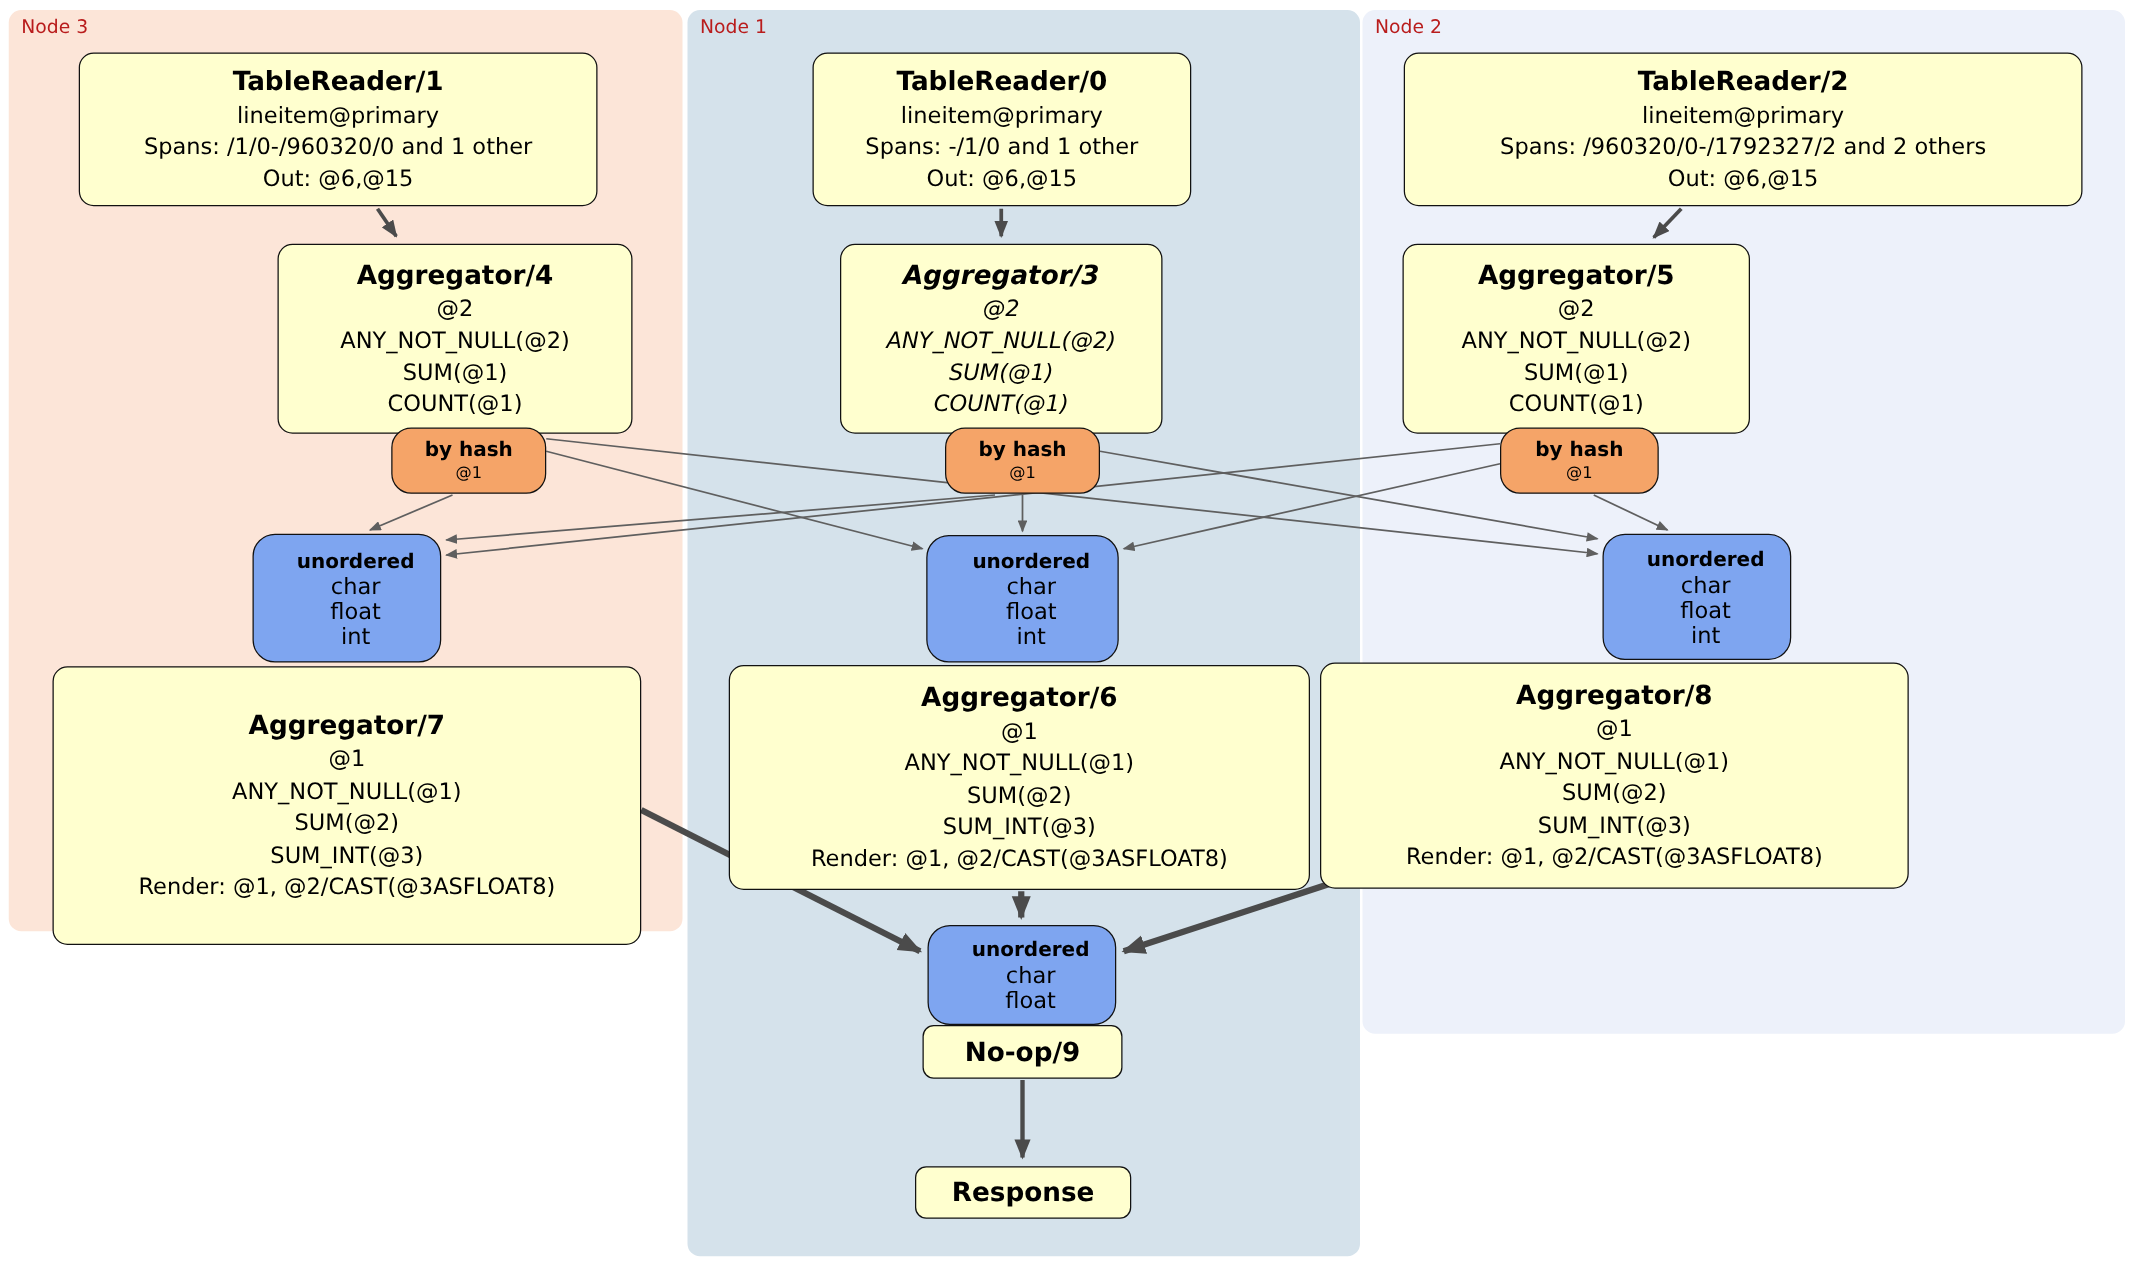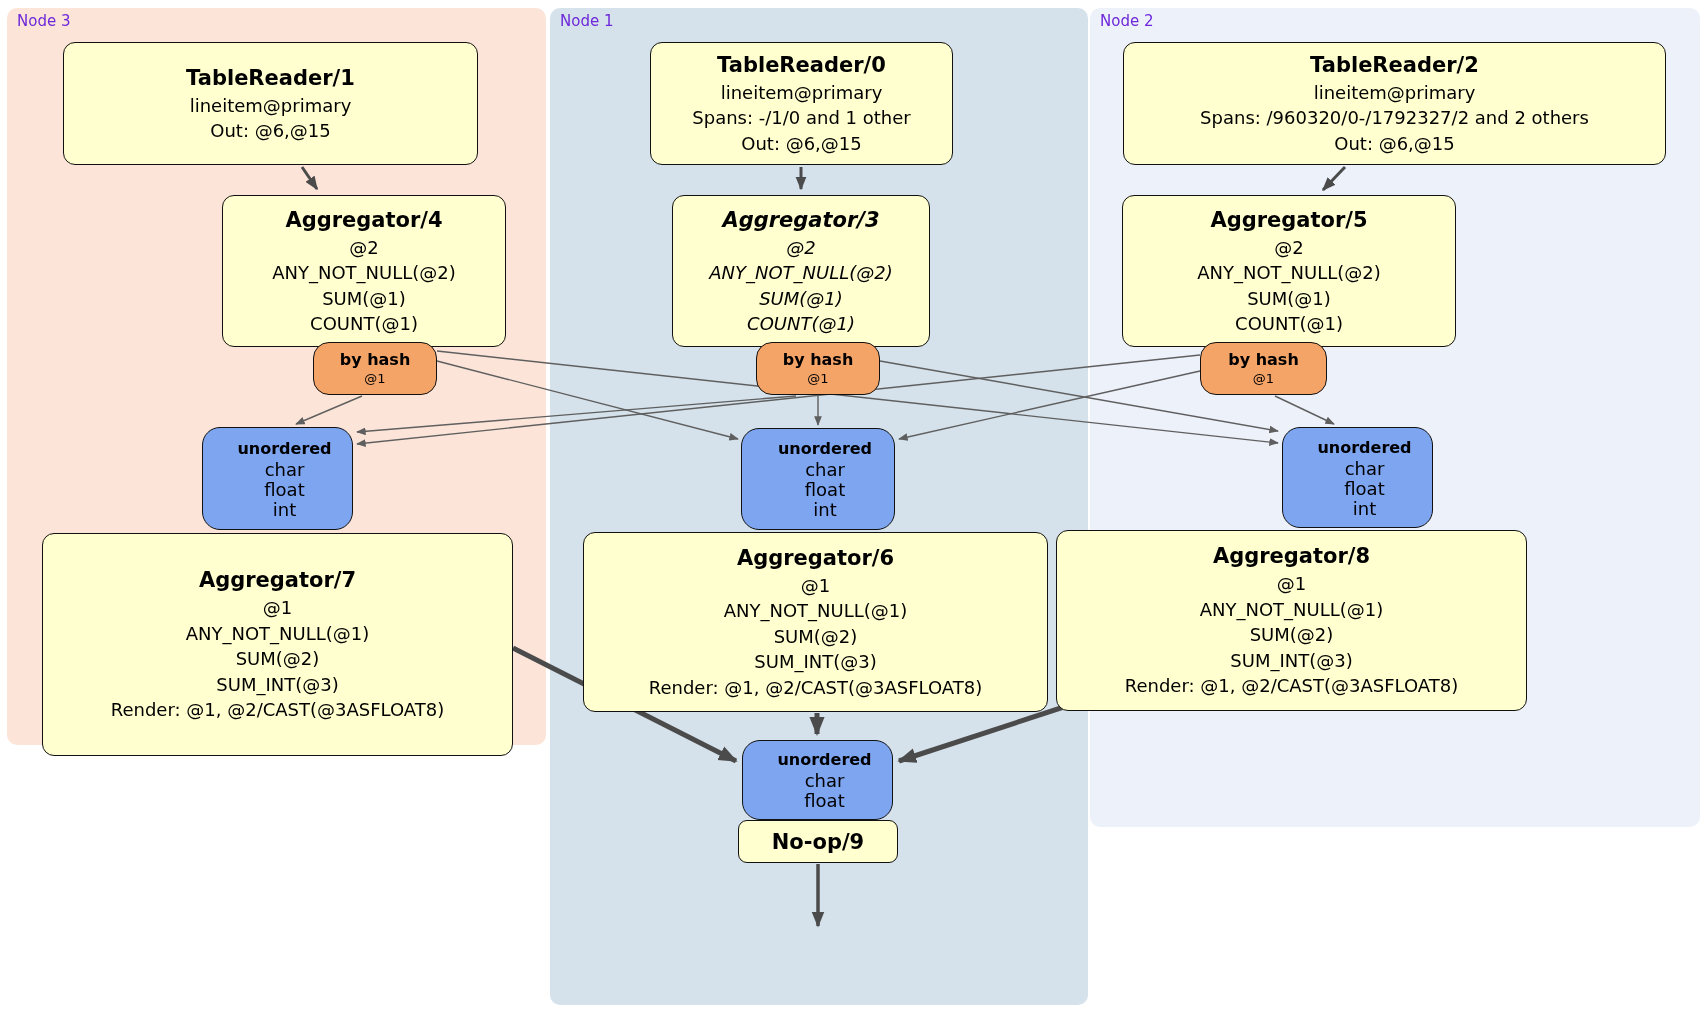--- a/index.html
+++ b/index.html
@@ -12,21 +12,21 @@
     --box-border:#111111;
     --edge-thin:#5f5f5f;
     --edge-thick:#4b4b4b;
     --text:#000000;
   }
   html,body{margin:0;padding:0;background:#ffffff;}
   body{font-family:"DejaVu Sans","Liberation Sans",sans-serif;color:var(--text);}
   .canvas{position:relative;width:1706px;height:1016px;background:#ffffff;overflow:hidden;}
 
   .panel{position:absolute;border-radius:10px;z-index:0;}
-  .panel-label{position:absolute;left:10px;top:4px;font-size:15px;color:#6d28d9;white-space:nowrap;}
+  .panel-label{position:absolute;left:10px;top:4px;font-size:15px;color:#b91c1c;white-space:nowrap;}
 
   .edges{position:absolute;left:0;top:0;z-index:1;}
   .e-thin{stroke:var(--edge-thin);stroke-width:1.4;fill:none;}
   .e-mid{stroke:var(--edge-thick);stroke-width:3;fill:none;}
   .e-noop{stroke:var(--edge-thick);stroke-width:3.5;fill:none;}
   .e-thick{stroke:var(--edge-thick);stroke-width:5;fill:none;}
   .mk-thin{fill:var(--edge-thin);}
   .mk-thick{fill:var(--edge-thick);}
 
   .box{position:absolute;box-sizing:border-box;border:1.5px solid var(--box-border);
@@ -90,20 +90,21 @@
     <line class="e-thick" x1="513" y1="648" x2="736" y2="761" marker-end="url(#ah-big)"></line>
     <line class="e-thick" x1="817" y1="713" x2="817" y2="734" marker-end="url(#ah-big)"></line>
     <line class="e-thick" x1="1122" y1="688" x2="899" y2="761" marker-end="url(#ah-big)"></line>
 
     <line class="e-noop" x1="818" y1="864" x2="818" y2="926" marker-end="url(#ah-mid)"></line>
   </svg>
 
   <div class="box proc" style="left:63px;top:42px;width:415px;height:123px;">
     <div class="title">TableReader/1</div>
     <div class="line">lineitem@primary</div>
+    <div class="line">Spans: /1/0-/960320/0 and 1 other</div>
     <div class="line">Out: @6,@15</div>
   </div>
   <div class="box proc" style="left:222px;top:195px;width:284px;height:152px;">
     <div class="title">Aggregator/4</div>
     <div class="line">@2</div>
     <div class="line">ANY_NOT_NULL(@2)</div>
     <div class="line">SUM(@1)</div>
     <div class="line">COUNT(@1)</div>
   </div>
   <div class="box router" style="left:313px;top:342px;width:124px;height:53px;">
@@ -157,28 +158,31 @@
     <div class="line">Render: @1, @2/CAST(@3ASFLOAT8)</div>
   </div>
   <div class="box sync" style="left:742px;top:740px;width:151px;height:80px;">
     <div class="title">unordered</div>
     <div class="line">char</div>
     <div class="line">float</div>
   </div>
   <div class="box smallbox" style="left:738px;top:820px;width:160px;height:43px;">
     <div class="title">No-op/9</div>
   </div>
+  <div class="box smallbox" style="left:732px;top:933px;width:173px;height:42px;">
+    <div class="title">Response</div>
+  </div>
 
   <div class="box proc" style="left:1123px;top:42px;width:543px;height:123px;">
     <div class="title">TableReader/2</div>
     <div class="line">lineitem@primary</div>
     <div class="line">Spans: /960320/0-/1792327/2 and 2 others</div>
     <div class="line">Out: @6,@15</div>
   </div>
-  <div class="box proc" style="left:1122px;top:195px;width:334px;height:152px;">
+  <div class="box proc" style="left:1122px;top:195px;width:278px;height:152px;">
     <div class="title">Aggregator/5</div>
     <div class="line">@2</div>
     <div class="line">ANY_NOT_NULL(@2)</div>
     <div class="line">SUM(@1)</div>
     <div class="line">COUNT(@1)</div>
   </div>
   <div class="box router" style="left:1200px;top:342px;width:127px;height:53px;">
     <div class="title">by hash</div>
     <div class="line">@1</div>
   </div>

